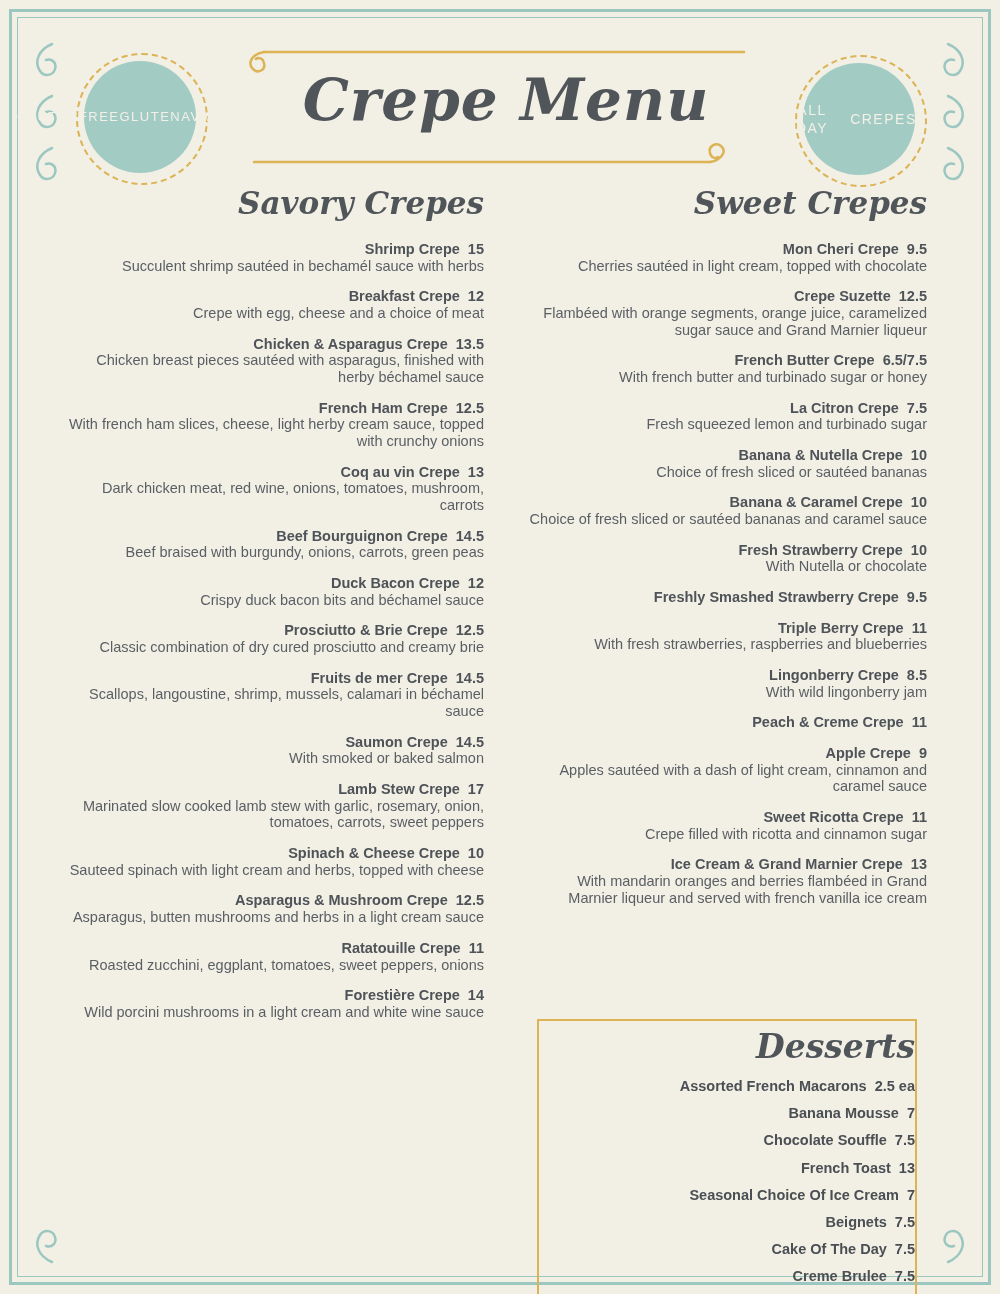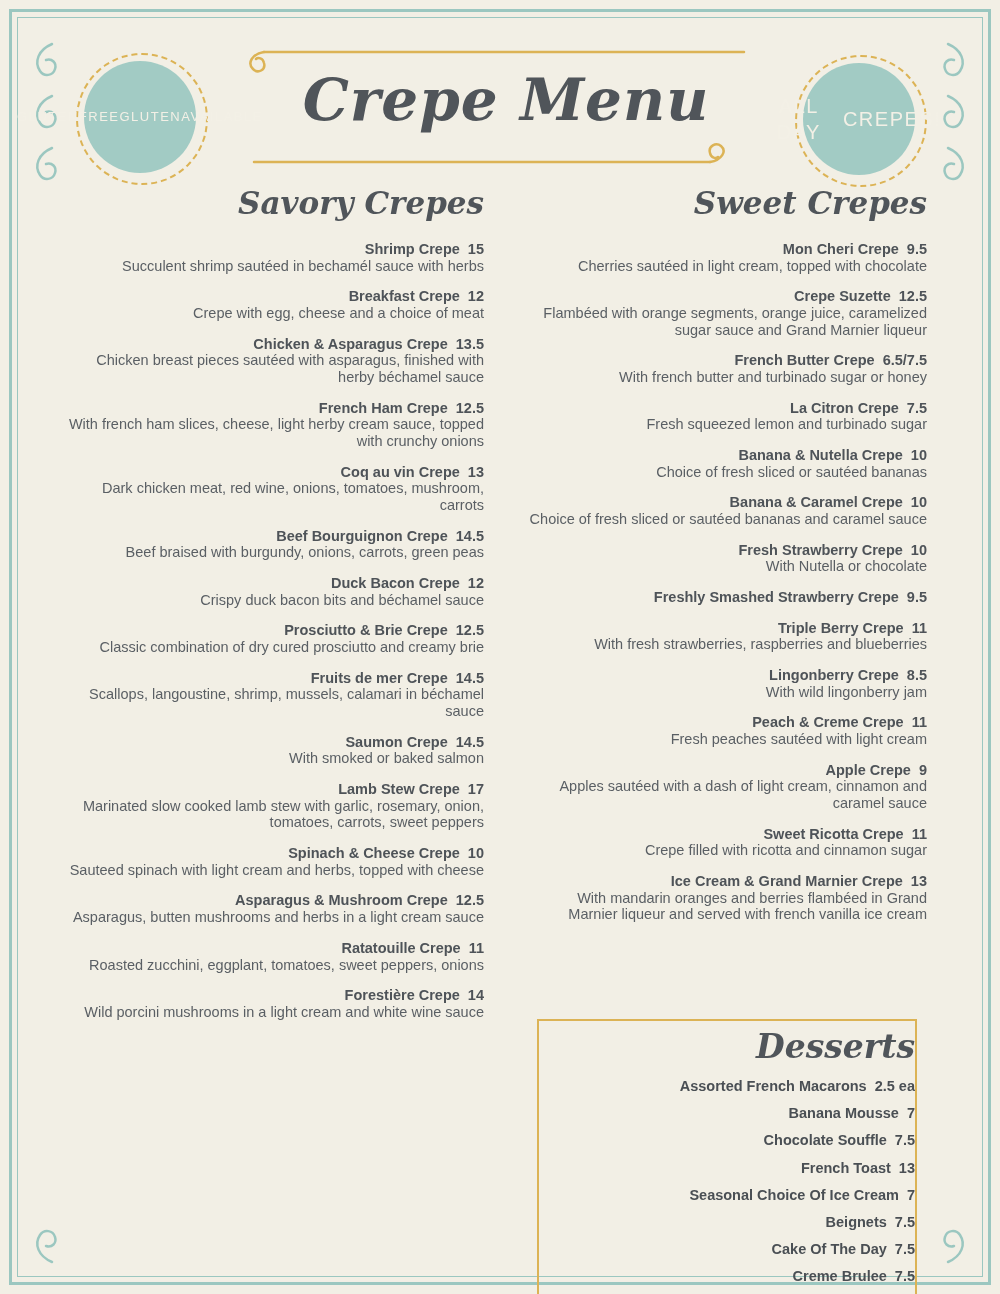--- a/index.html
+++ b/index.html
@@ -27,21 +27,21 @@
   
   .badge-ring{position:absolute;border:2px dashed #dcb355;border-radius:50%;}
   .ring-left{left:76px;top:53px;width:128px;height:128px;}
   .ring-right{left:795px;top:55px;width:128px;height:128px;}
   .badge{
     position:absolute;border-radius:50%;background:#a2cbc4;color:#f3f0e6;
     display:flex;flex-direction:row;justify-content:center;align-items:center;
     text-align:center;letter-spacing:1.5px;line-height:1.3;
   }
   .badge-left{left:84px;top:61px;width:112px;height:112px;font-size:13px;}
-  .badge-right{left:803px;top:63px;width:112px;height:112px;font-size:20px;gap:22px;}
+  .badge-right{left:803px;top:63px;width:112px;height:112px;font-size:14px;gap:22px;}
   
   .col{position:absolute;top:185px;text-align:right;}
   .col-left{left:62px;width:422px;}
   .col-right{left:527px;width:400px;}
   .section-title{font-size:31px;margin:0 0 20px 0;}
   .menu-item{margin:8px 0 14px 0;}
   .item-title{font-size:14.5px;font-weight:600;color:#4e5358;line-height:1.15;}
   .price{margin-left:8px;font-weight:600;}
   .item-desc{font-size:14.5px;color:#5a5f64;line-height:1.15;}
   
@@ -217,21 +217,20 @@
         <div class="menu-item">
           <div class="item-title">Triple Berry Crepe<span class="price">11</span></div>
           <div class="item-desc">With fresh strawberries, raspberries and blueberries</div>
         </div>
         <div class="menu-item">
           <div class="item-title">Lingonberry Crepe<span class="price">8.5</span></div>
           <div class="item-desc">With wild lingonberry jam</div>
         </div>
         <div class="menu-item">
           <div class="item-title">Peach &amp; Creme Crepe<span class="price">11</span></div>
-          <div class="item-desc">Fresh peaches sautéed with light cream</div>
         </div>
         <div class="menu-item">
           <div class="item-title">Apple Crepe<span class="price">9</span></div>
           <div class="item-desc">Apples sautéed with a dash of light cream, cinnamon and caramel sauce</div>
         </div>
         <div class="menu-item">
           <div class="item-title">Sweet Ricotta Crepe<span class="price">11</span></div>
           <div class="item-desc">Crepe filled with ricotta and cinnamon sugar</div>
         </div>
         <div class="menu-item">

